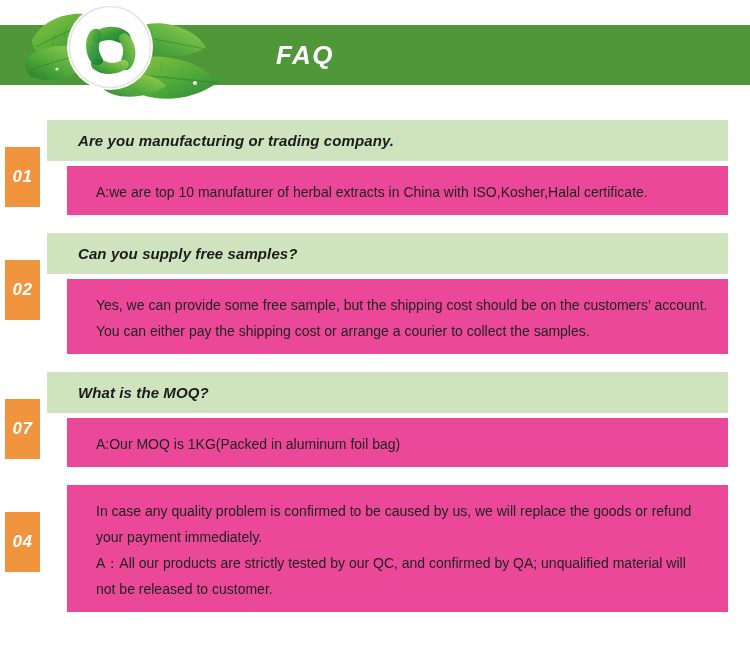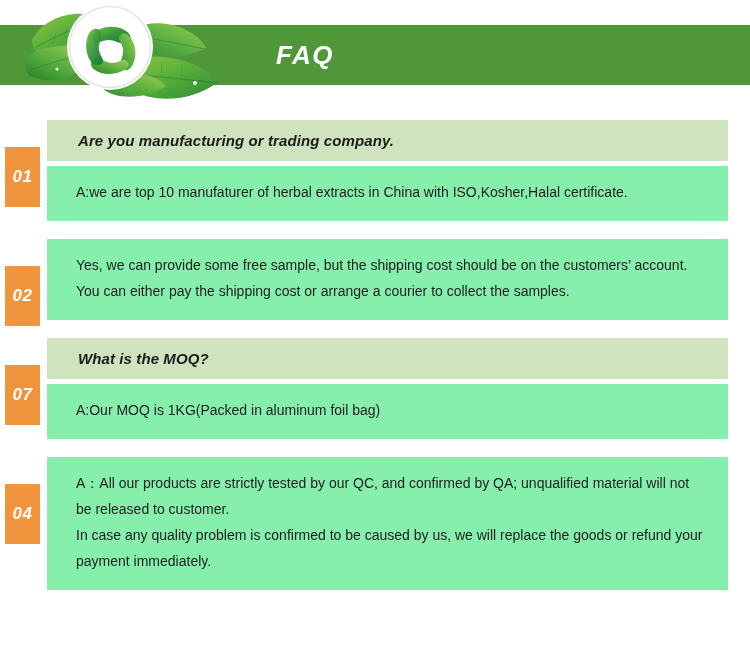--- a/index.html
+++ b/index.html
@@ -93,23 +93,24 @@
   }
   .faq-question-text {
     font-size: 15px;
     font-weight: bold;
     font-style: italic;
     color: #1b1b1b;
     letter-spacing: 0.1px;
     text-align: right;
   }
   .faq-answer {
-    background: #86efac;
+    background: #ec4899;
     margin-top: 5px;
-    padding: 13px 20px 16px 29px;
+    padding: 13px 20px 10px 29px;
+    margin-left: 20px;
   }
   .faq-answer-line {
     font-size: 14px;
     color: #222222;
     line-height: 26px;
     white-space: pre-wrap;
   }
 </style>
 </head>
 <body>
@@ -184,36 +185,39 @@
     <div class="faq-question">
       <span class="faq-question-text">Are you manufacturing or trading company.</span>
     </div>
     <div class="faq-answer">
       <div class="faq-answer-line">A:we are top 10 manufaturer of herbal extracts in China with ISO,Kosher,Halal certificate.</div>
     </div>
   </div>
 
   <div class="faq-item">
     <div class="faq-badge" style="top:27px;">02</div>
+    <div class="faq-question">
+      <span class="faq-question-text">Can you supply free samples?</span>
+    </div>
     <div class="faq-answer">
       <div class="faq-answer-line">Yes, we can provide some free sample, but the shipping cost should be on the customers’ account. You can either pay the shipping cost or arrange a courier to collect the samples.</div>
     </div>
   </div>
 
   <div class="faq-item">
     <div class="faq-badge" style="top:27px;">07</div>
     <div class="faq-question">
       <span class="faq-question-text">What is the MOQ?</span>
     </div>
     <div class="faq-answer">
       <div class="faq-answer-line">A:Our MOQ is 1KG(Packed in aluminum foil bag)</div>
     </div>
   </div>
 
   <div class="faq-item">
     <div class="faq-badge" style="top:27px;">04</div>
     <div class="faq-answer">
+      <div class="faq-answer-line">In case any quality problem is confirmed to be caused by us, we will replace the goods or refund your payment immediately.</div>
       <div class="faq-answer-line">A：All our products are strictly tested by our QC, and confirmed by QA; unqualified material will not be released to customer.</div>
-      <div class="faq-answer-line">In case any quality problem is confirmed to be caused by us, we will replace the goods or refund your payment immediately.</div>
     </div>
   </div>
 
 </div>
 
 </body></html>

